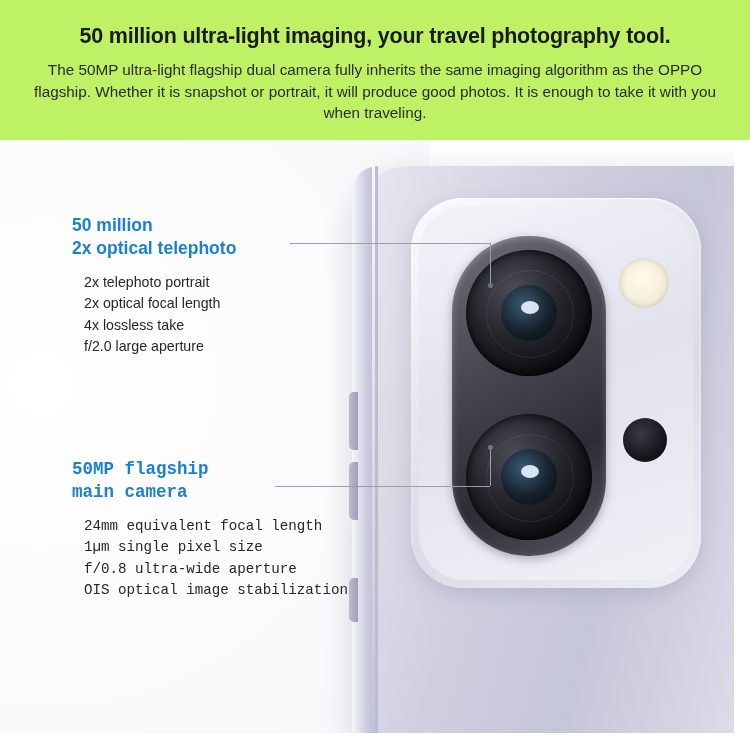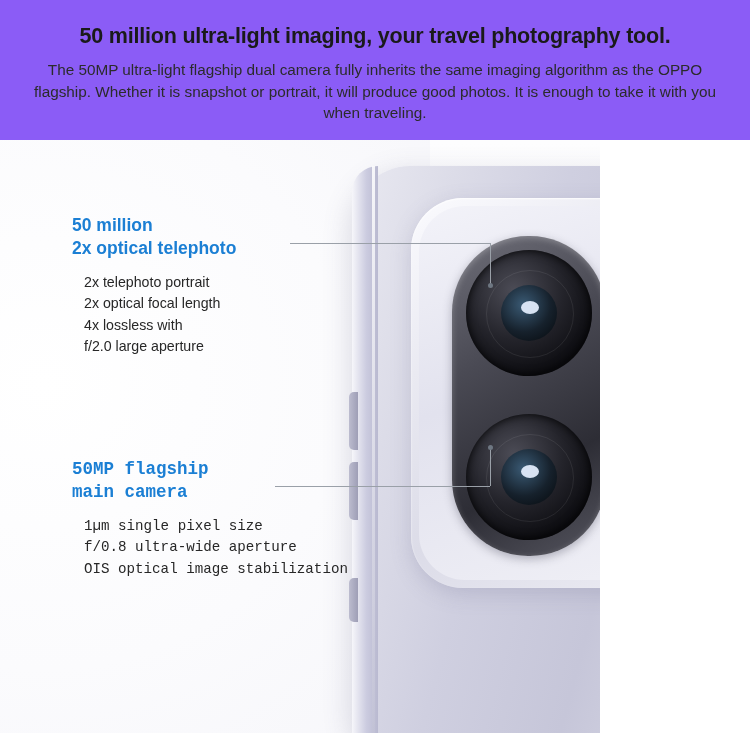--- a/index.html
+++ b/index.html
@@ -21,21 +21,21 @@
     overflow: hidden;
   }
 
   
   .header {
     position: absolute;
     top: 0;
     left: 0;
     width: 750px;
     height: 140px;
-    background: #8b5cf6;
+    background: #bef264;
     text-align: center;
     z-index: 40;
   }
   .headline {
     margin: 0;
     padding-top: 24px;
     font-size: 21.5px;
     font-weight: bold;
     color: #1a1a1a;
     letter-spacing: -0.2px;
@@ -47,21 +47,21 @@
     font-size: 15.3px;
     color: #2b2b2b;
     line-height: 1.42;
   }
 
   
   .photo {
     position: absolute;
     top: 140px;
     left: 0;
-    width: 600px;
+    width: 734px;
     height: 610px;
     background: linear-gradient(180deg, #fdfdfe 0%, #f7f7fa 40%, #f4f4f8 100%);
     overflow: hidden;
   }
 
   
   .wash {
     position: absolute;
     left: 0; top: 0;
     width: 430px; height: 610px;
@@ -295,29 +295,30 @@
     <div class="leader" style="left:275px; top:346px; width:215px;"></div>
     <div class="leader-v" style="left:490px; top:308px; height:38px;"></div>
     <div class="leader-dot" style="left:488px; top:305px;"></div>
 
     <div class="callout callout-1">
       <div class="title">50 million
 2x optical telephoto</div>
       <ul>
         <li>2x telephoto portrait</li>
         <li>2x optical focal length</li>
-        <li>4x lossless with</li>
+        <li>4x lossless take</li>
         <li>f/2.0 large aperture</li>
       </ul>
     </div>
 
     <div class="callout callout-2">
       <div class="title">50MP flagship
 main camera</div>
       <ul>
+        <li>24mm equivalent focal length</li>
         <li>1µm single pixel size</li>
         <li>f/0.8 ultra-wide aperture</li>
         <li>OIS optical image stabilization</li>
       </ul>
     </div>
   </div>
 
   <div class="bottom-strip"></div>
 </div>
 

